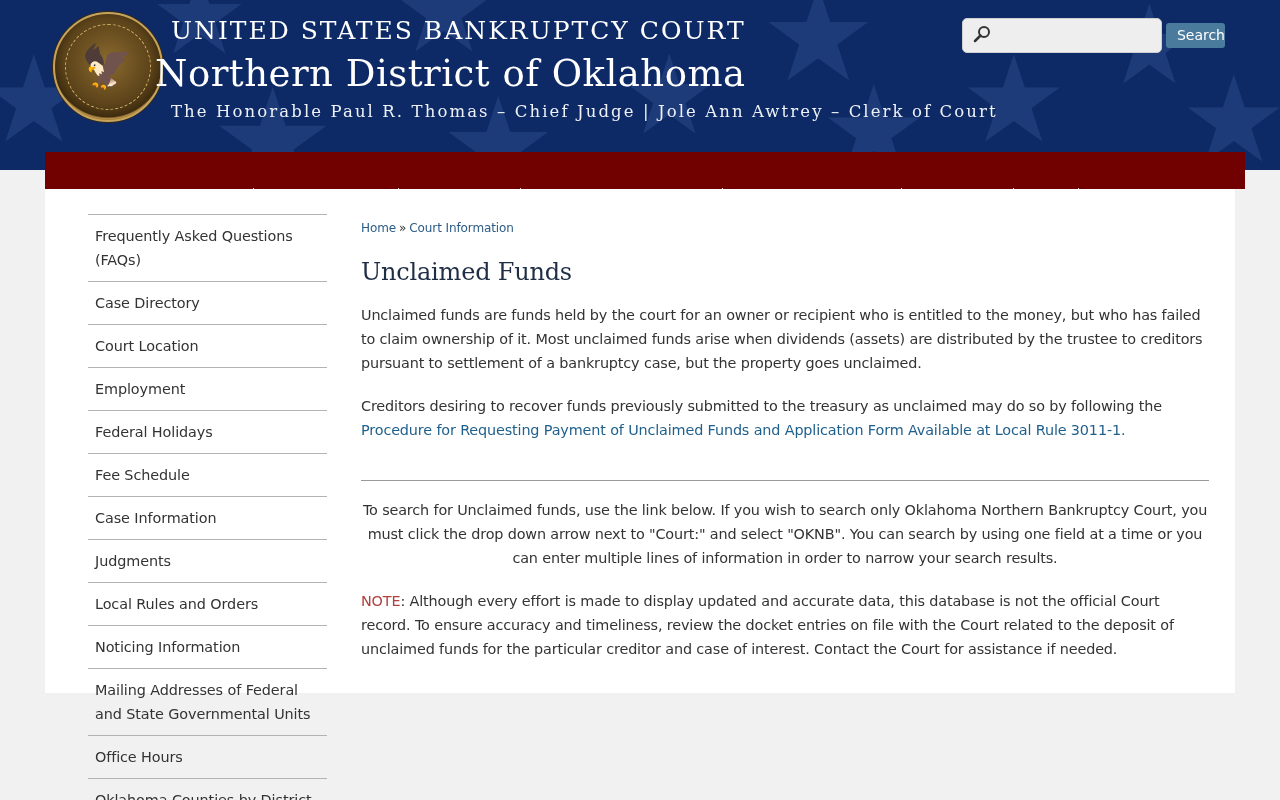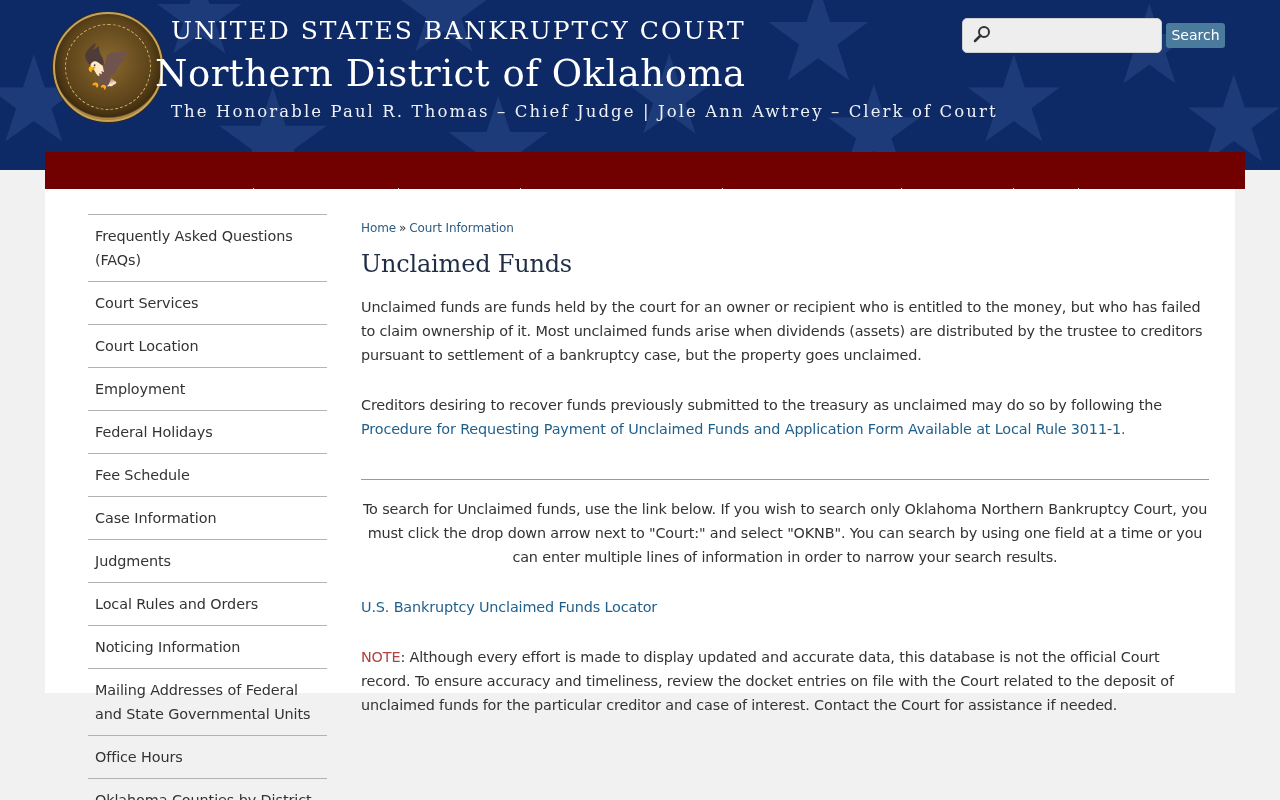--- a/index.html
+++ b/index.html
@@ -21,36 +21,36 @@
   }
   .seal .eagle { position: absolute; left: 0; right: 0; top: 28px; text-align: center; font-size: 42px; color: #d8b66a; font-family: "DejaVu Sans", sans-serif; }
   .seal .ring { position: absolute; inset: 10px; border-radius: 50%; border: 1px dashed #d6b46a; }
 
   .site-title-1 { position: absolute; left: 171px; top: 16px; font-family: "DejaVu Serif", "Liberation Serif", serif; font-size: 25px; letter-spacing: 2px; color: #ffffff; }
   .site-title-2 { position: absolute; left: 155px; top: 52px; font-family: "DejaVu Serif", "Liberation Serif", serif; font-size: 37px; color: #ffffff; letter-spacing: 0.5px; }
   .site-subtitle { position: absolute; left: 171px; top: 102px; font-family: "DejaVu Serif", "Liberation Serif", serif; font-size: 16.5px; letter-spacing: 2.1px; color: #eef1f6; }
 
   .search-box { position: absolute; left: 962px; top: 18px; width: 200px; height: 35px; background: #eeeeee; border-radius: 5px; border: 1px solid #cfcfcf; }
   .search-box .mag { position: absolute; left: 10px; top: 6px; width: 18px; height: 18px; }
-  .search-btn { position: absolute; left: 1166px; top: 23px; width: 59px; height: 25px; background: #4a7a9c; color: #fff; border-radius: 3px; border: none; font-family: "DejaVu Sans", sans-serif; font-size: 14px; text-align: center; line-height: 25px; }
+  .search-btn { position: absolute; left: 1166px; top: 23px; width: 59px; height: 25px; background: #4a7a9c; color: #fff; border-radius: 3px; border: none; font-family: "DejaVu Sans", sans-serif; font-size: 14px; text-align: right; line-height: 25px; }
 
   .nav { position: absolute; left: 45px; top: 152px; height: 37px; display: flex; background: #710000; }
   .nav-item { height: 37px; line-height: 38px; padding: 12px 11px; color: #fff; font-family: "DejaVu Sans", sans-serif; font-size: 14.4px; border-right: 1px solid #e8d6d6; white-space: nowrap; letter-spacing: -0.3px; margin-top: 36px; }
   .nav-item:last-child { border-right: none; text-decoration: underline; }
 
   .main { position: absolute; left: 45px; top: 189px; width: 1190px; height: 504px; background: #ffffff; }
 
   .sidebar { position: absolute; left: 43px; top: 25px; width: 239px; border-top: 1px solid #b3b3b3; }
   .side-item { border-bottom: 1px solid #b3b3b3; padding: 9px 7px 9px 7px; font-size: 14.4px; line-height: 24px; color: #333; letter-spacing: -0.1px; }
 
   .content { position: absolute; left: 316px; top: 32px; width: 848px; }
   .breadcrumb { font-size: 12px; color: #2b5c86; letter-spacing: -0.1px; }
   .breadcrumb .sep { color: #333; margin: 0 3px; }
-  .page-title { margin-top: 15px; font-family: "DejaVu Serif", "Liberation Serif", serif; font-size: 24px; color: #1f2e45; font-weight: normal; letter-spacing: -0.2px; }
-  .para { font-size: 14.4px; line-height: 24px; color: #333; margin-top: 26px; letter-spacing: -0.15px; }
+  .page-title { margin-top: 23px; font-family: "DejaVu Serif", "Liberation Serif", serif; font-size: 24px; color: #1f2e45; font-weight: normal; letter-spacing: -0.2px; }
+  .para { font-size: 14.4px; line-height: 24px; color: #333; margin-top: 19px; letter-spacing: -0.15px; }
   .para.first { margin-top: 17px; }
   .link { color: #1f5f8c; }
   .note-label { color: #b0413e; }
   .rule { margin-top: 38px; border: none; border-top: 1px solid #9a9a9a; height: 0; }
   .after-rule { margin-top: 17px; text-align: center; }
 </style>
 </head>
 <body>
 
 <div class="header">
@@ -91,21 +91,21 @@
   <div class="nav-item">Filing Without an Attorney</div>
   <div class="nav-item">For Attorneys &amp; eFilers</div>
   <div class="nav-item">For Creditors</div>
   <div class="nav-item">Forms</div>
   <div class="nav-item">Programs &amp; Services</div>
 </div>
 
 <div class="main">
   <div class="sidebar">
     <div class="side-item">Frequently Asked Questions (FAQs)</div>
-    <div class="side-item">Court Services</div>
+    <div class="side-item">Case Directory</div>
     <div class="side-item">Court Location</div>
     <div class="side-item">Employment</div>
     <div class="side-item">Federal Holidays</div>
     <div class="side-item">Fee Schedule</div>
     <div class="side-item">Case Information</div>
     <div class="side-item">Judgments</div>
     <div class="side-item">Local Rules and Orders</div>
     <div class="side-item">Noticing Information</div>
     <div class="side-item">Mailing Addresses of Federal and State Governmental Units</div>
     <div class="side-item">Office Hours</div>
@@ -117,16 +117,15 @@
       <span>Home</span><span class="sep">»</span><span>Court Information</span>
     </div>
     <h1 class="page-title">Unclaimed Funds</h1>
 
     <p class="para first">Unclaimed funds are funds held by the court for an owner or recipient who is entitled to the money, but who has failed to claim ownership of it. Most unclaimed funds arise when dividends (assets) are distributed by the trustee to creditors pursuant to settlement of a bankruptcy case, but the property goes unclaimed.</p>
     <p class="para"><span>Creditors desiring to recover funds previously submitted to the treasury as unclaimed may do so by following the </span><span class="link">Procedure for Requesting Payment of Unclaimed Funds and Application Form Available at Local Rule 3011-1.</span></p>
 
     <hr class="rule">
 
     <p class="para after-rule">To search for Unclaimed funds, use the link below. If you wish to search only Oklahoma Northern Bankruptcy Court, you must click the drop down arrow next to "Court:" and select "OKNB". You can search by using one field at a time or you can enter multiple lines of information in order to narrow your search results.</p>
-    <p class="para"><span class="link">U.S. Bankruptcy Unclaimed Funds Locator</span></p>
     <p class="para"><span class="note-label">NOTE</span><span>: Although every effort is made to display updated and accurate data, this database is not the official Court record. To ensure accuracy and timeliness, review the docket entries on file with the Court related to the deposit of unclaimed funds for the particular creditor and case of interest.  Contact the Court for assistance if needed.</span></p>
   </div>
 </div>
 
 </body></html>

